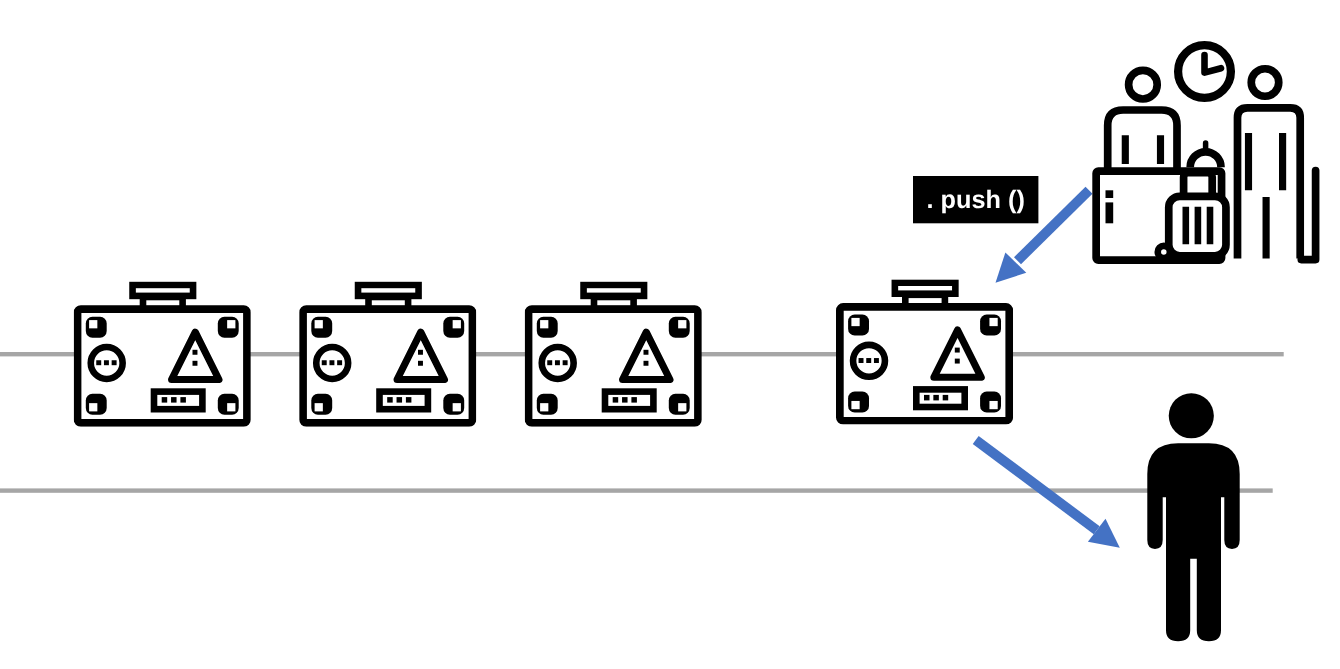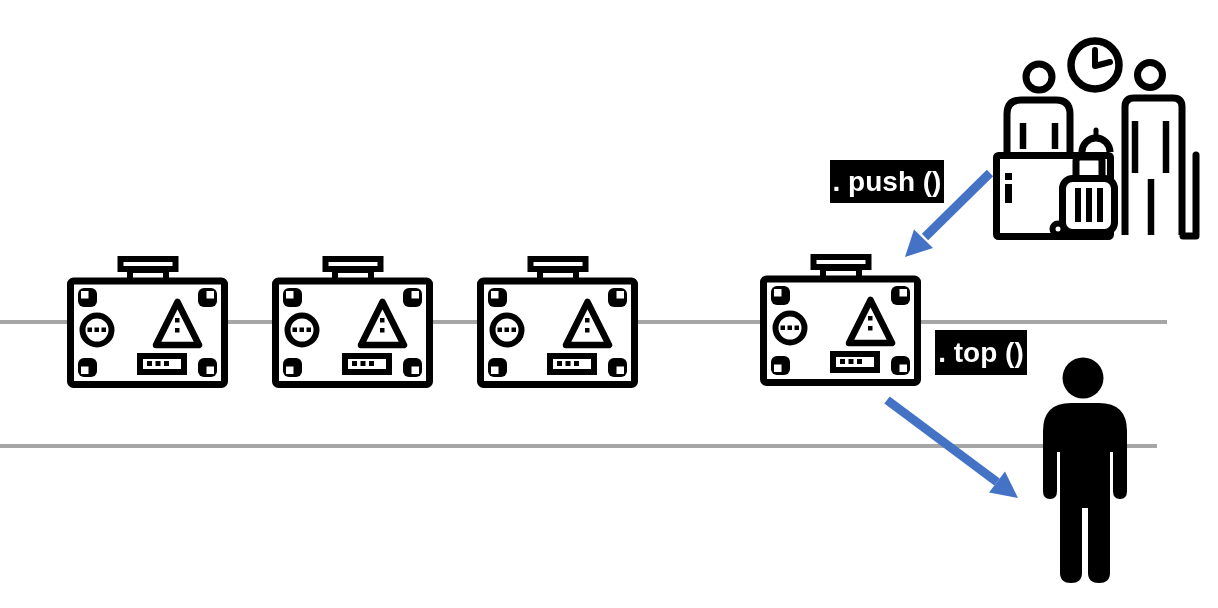--- a/index.html
+++ b/index.html
@@ -17,21 +17,21 @@
   .belt{position:absolute;height:4px;background:var(--belt);left:0;z-index:1;}
   .belt.top{top:320px;width:1167px;}
   .belt.bottom{top:444px;width:1157px;}
   .suitcase{position:absolute;width:161px;height:132px;z-index:2;}
   .suitcase.s1{left:67px;top:256px;}
   .suitcase.s2{left:272px;top:256px;}
   .suitcase.s3{left:477px;top:256px;}
   .suitcase.s4{left:760px;top:254px;}
   .op-label{
     position:absolute;background:var(--label-bg);color:var(--label-text);
-    font-weight:bold;font-size:28px;line-height:1;z-index:4;
+    font-weight:bold;font-size:23px;line-height:1;z-index:4;
     display:flex;align-items:center;justify-content:center;white-space:pre;
   }
   .op-label.push{left:830px;top:160px;width:114px;height:43px;}
   .op-label.top-l{left:935px;top:330px;width:92px;height:45px;}
   .op-label.pop{left:842px;top:472px;width:105px;height:45px;}
   svg.overlay{position:absolute;left:0;top:0;z-index:3;pointer-events:none;}
   .arrow-line{stroke:var(--arrow);stroke-width:9;fill:none;}
   .arrow-head{fill:var(--arrow);stroke:none;}
   .ol{stroke:var(--ink);fill:none;}
   .olw{stroke:var(--ink);fill:#ffffff;}
@@ -90,21 +90,20 @@
       <use href="#suitcase-sym"></use>
     </svg>
   <svg class="suitcase s3" viewBox="0 0 161 132">
       <use href="#suitcase-sym"></use>
     </svg>
   <svg class="suitcase s4" viewBox="0 0 161 132">
       <use href="#suitcase-sym"></use>
     </svg>
 
   <div class="op-label push">. push ()</div>
-  <div class="op-label top-l">. top ()</div>
 
   <svg class="overlay" width="1218" height="608" viewBox="0 0 1218 608">
     <g>
       <line class="arrow-line" x1="990" y1="173" x2="925" y2="237"></line>
       <polygon class="arrow-head" points="905,257 914,229.5 933,248"></polygon>
     </g>
     <g>
       <line class="arrow-line" x1="887" y1="400" x2="997" y2="482"></line>
       <polygon class="arrow-head" points="1018,498 989,492.5 1005,471.5"></polygon>
     </g>

